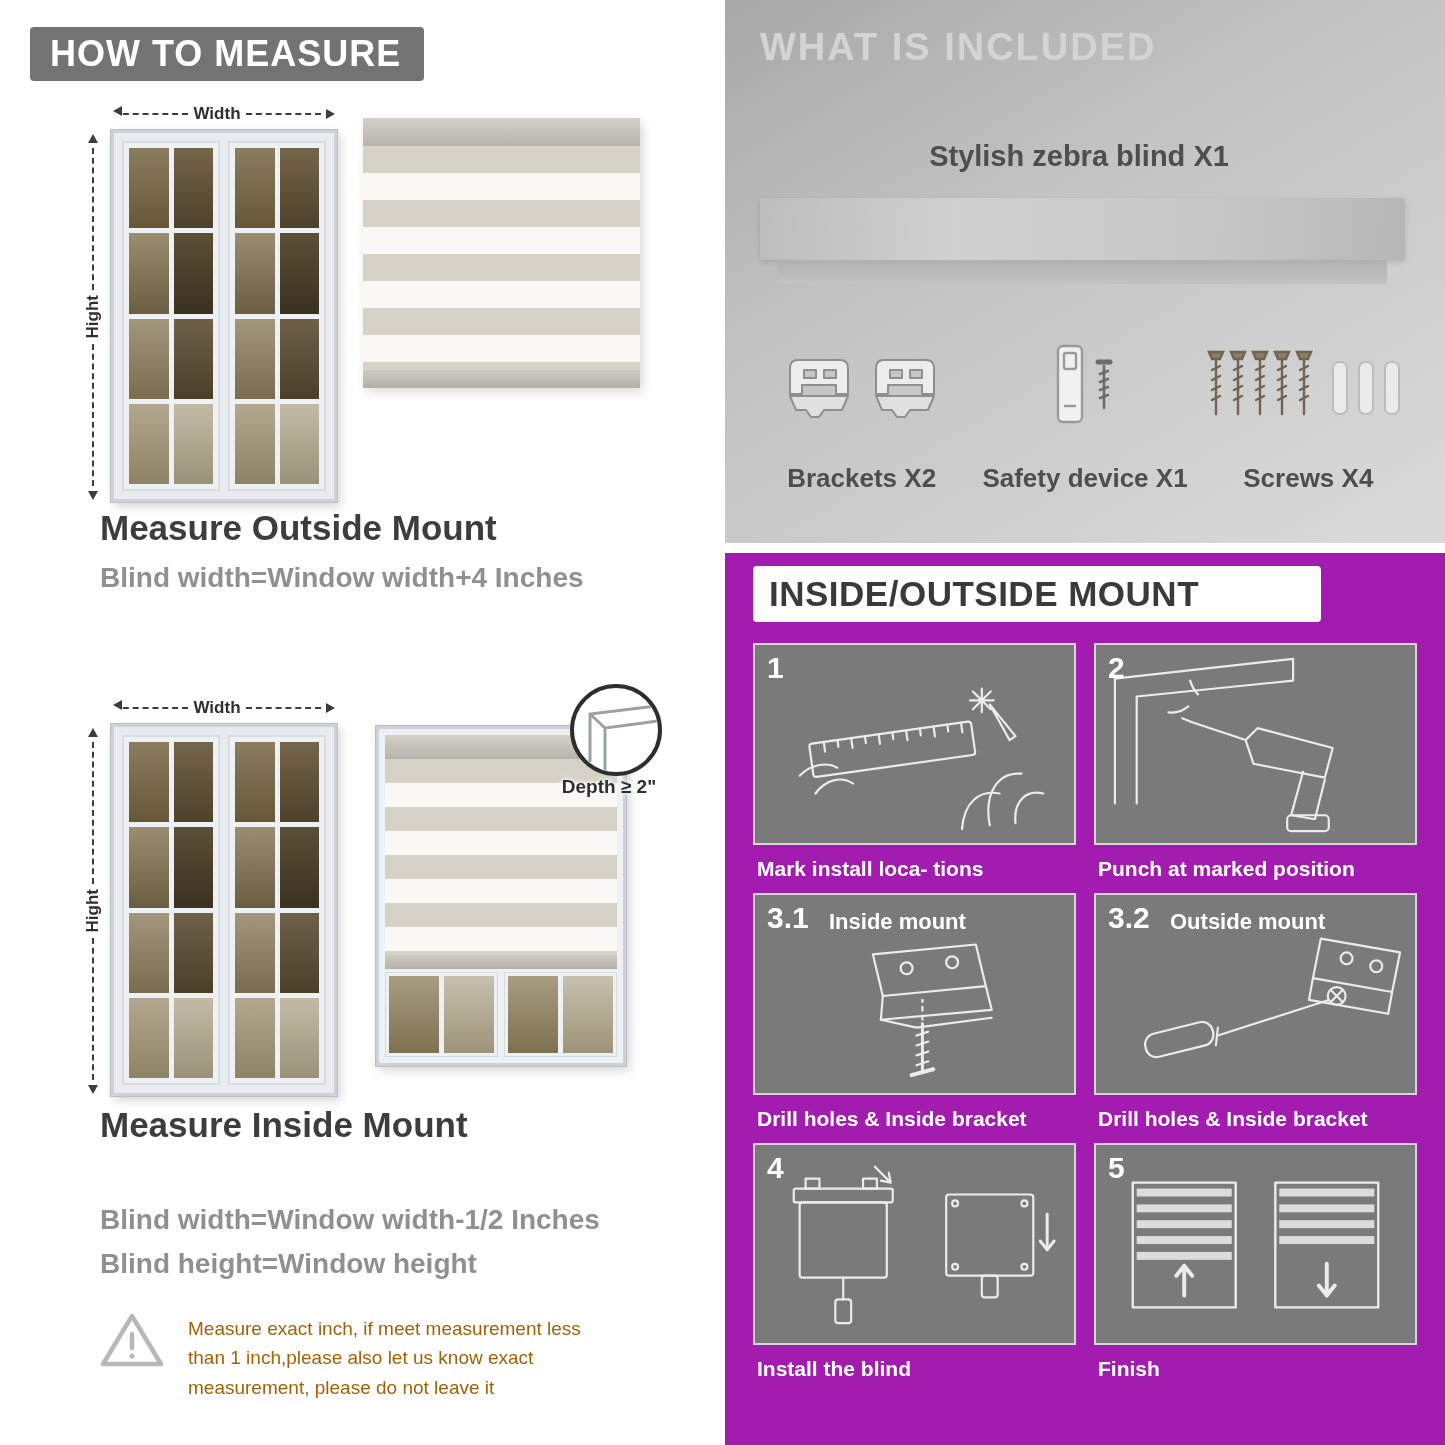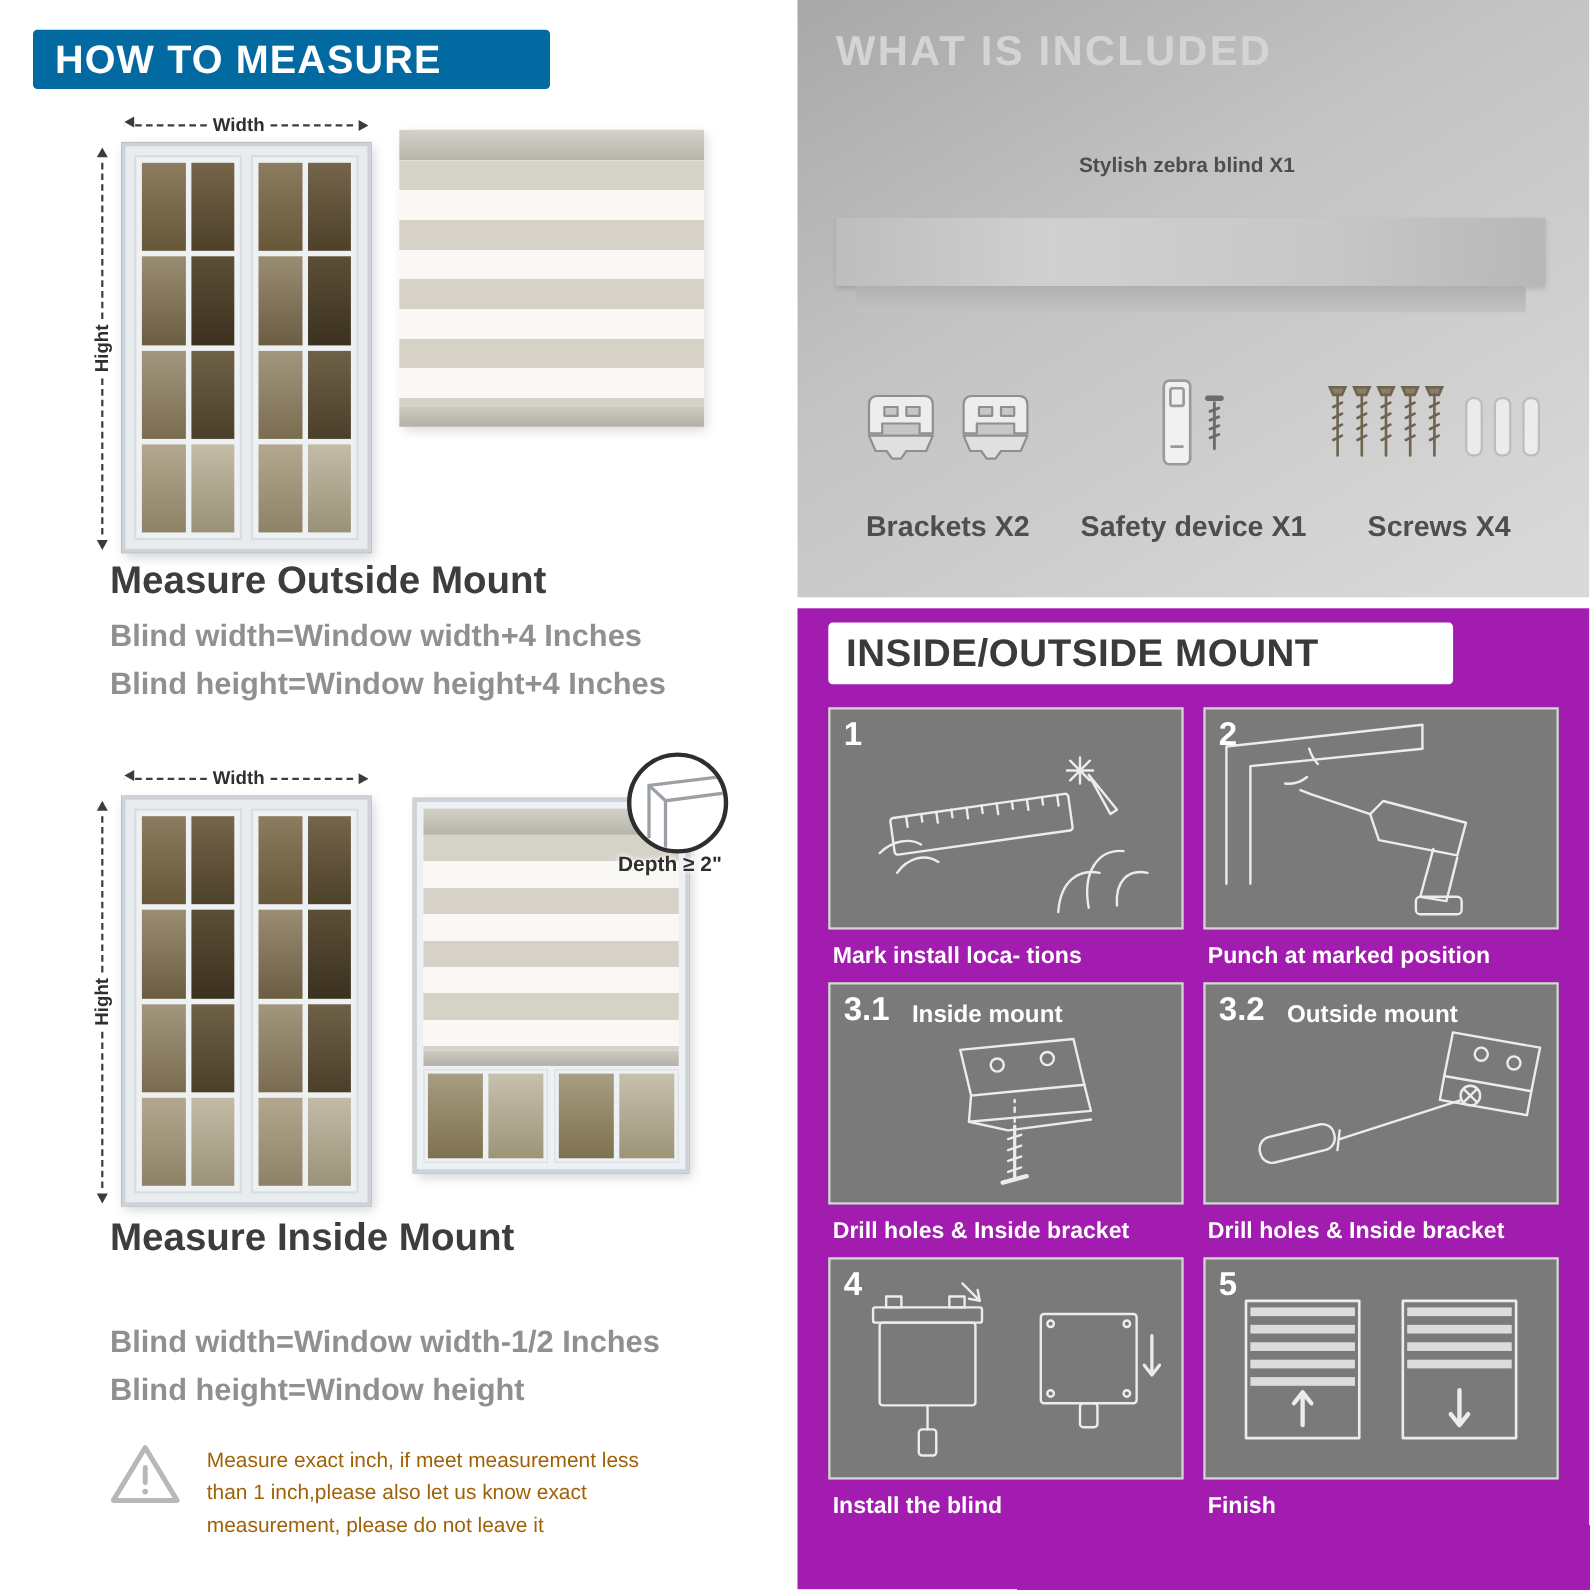--- a/index.html
+++ b/index.html
@@ -1,21 +1,21 @@
 <!DOCTYPE html>
 <html><head>
 <meta charset="utf-8">
 <style>
   html,body{margin:0;padding:0;background:#fff;}
   .page{position:relative;width:1445px;height:1445px;background:#ffffff;overflow:hidden;
         font-family:"Liberation Sans",sans-serif;color:#3d3d3d;}
 
   
   .left{position:absolute;left:0;top:0;width:710px;height:1445px;background:#fff;}
-  .htm-header{position:absolute;left:30px;top:27px;width:470px;height:54px;background:#0369a1;
+  .htm-header{position:absolute;left:30px;top:27px;width:394px;height:54px;background:#737373;
               border-radius:4px;display:flex;align-items:center;padding-left:20px;box-sizing:border-box;}
   .htm-header span{font-size:36px;font-weight:bold;color:#ffffff;letter-spacing:1px;}
 
   .win-wrap{position:absolute;width:252px;height:396px;}
   .arrow-h{position:absolute;top:0;left:28px;right:2px;height:16px;display:flex;align-items:center;gap:5px;}
   .arrow-v{position:absolute;left:0;top:28px;bottom:2px;width:16px;display:flex;flex-direction:column;align-items:center;gap:5px;}
   .ah-line{flex:1;height:0;border-top:2px dashed #3c3c3c;}
   .av-line{flex:1;width:0;border-left:2px dashed #3c3c3c;}
   .ah-head,.av-head{width:0;height:0;display:block;}
   .ah-head.left{border-top:5px solid transparent;border-bottom:5px solid transparent;border-right:9px solid #3c3c3c;}
@@ -66,21 +66,21 @@
   .measure-title{position:absolute;left:100px;margin:0;font-size:35px;font-weight:bold;color:#3d3d3d;}
   .measure-line{position:absolute;left:100px;margin:0;font-size:28px;font-weight:bold;color:#909090;}
 
   .warning{position:absolute;left:100px;top:1310px;width:545px;display:flex;gap:24px;align-items:flex-start;}
   .warning p{margin:4px 0 0 0;font-size:19px;line-height:1.55;color:#a16207;width:435px;}
 
   
   .right-top{position:absolute;left:725px;top:0;width:720px;height:543px;
              background:linear-gradient(150deg,#a8a8a8 0%,#c3c3c3 40%,#d9d9d9 95%);}
   .wii-title{position:absolute;left:35px;top:26px;font-size:38px;font-weight:bold;color:#d4d4d4;letter-spacing:2px;}
-  .blind-label{position:absolute;left:0;right:12px;top:140px;text-align:center;font-size:19px;font-weight:bold;color:#4e4e4e;}
+  .blind-label{position:absolute;left:0;right:12px;top:140px;text-align:center;font-size:29px;font-weight:bold;color:#4e4e4e;}
   .headrail{position:absolute;left:35px;width:645px;top:198px;height:62px;border-radius:2px;
             background:linear-gradient(92deg,#bdbdbd,#d0d0d0 30%,#c7c7c7 70%,#b7b7b7);
             box-shadow:0 2px 5px rgba(0,0,0,.12);}
   .headrail-lip{position:absolute;left:18px;right:18px;top:100%;height:24px;
                 background:linear-gradient(180deg,#b0b0b0,#c3c3c3);}
   .items{position:absolute;left:25px;right:25px;top:326px;display:flex;}
   .item{flex:1;display:flex;flex-direction:column;align-items:center;justify-content:flex-end;height:168px;}
   .item .icon{flex:1;display:flex;align-items:center;justify-content:center;}
   .item-label{font-size:26px;font-weight:bold;color:#4e4e4e;margin-top:14px;}
 
@@ -149,21 +149,20 @@
     </div>
 
     <div class="blind blind1">
       <div class="cassette"></div>
       <div class="stripes"></div>
       <div class="rail"></div>
     </div>
 
     <h2 class="measure-title" style="top:508px;">Measure Outside Mount</h2>
     <p class="measure-line" style="top:562px;">Blind width=Window width+4 Inches</p>
-    <p class="measure-line" style="top:606px;">Blind height=Window height+4 Inches</p>
 
     <div class="win-wrap" style="left:85px;top:700px;">
       <div class="arrow-h">
         <span class="ah-head left"></span>
         <span class="ah-line"></span>
         <span class="arrow-label">Width</span>
         <span class="ah-line"></span>
         <span class="ah-head right"></span>
       </div>
       <div class="arrow-v">

